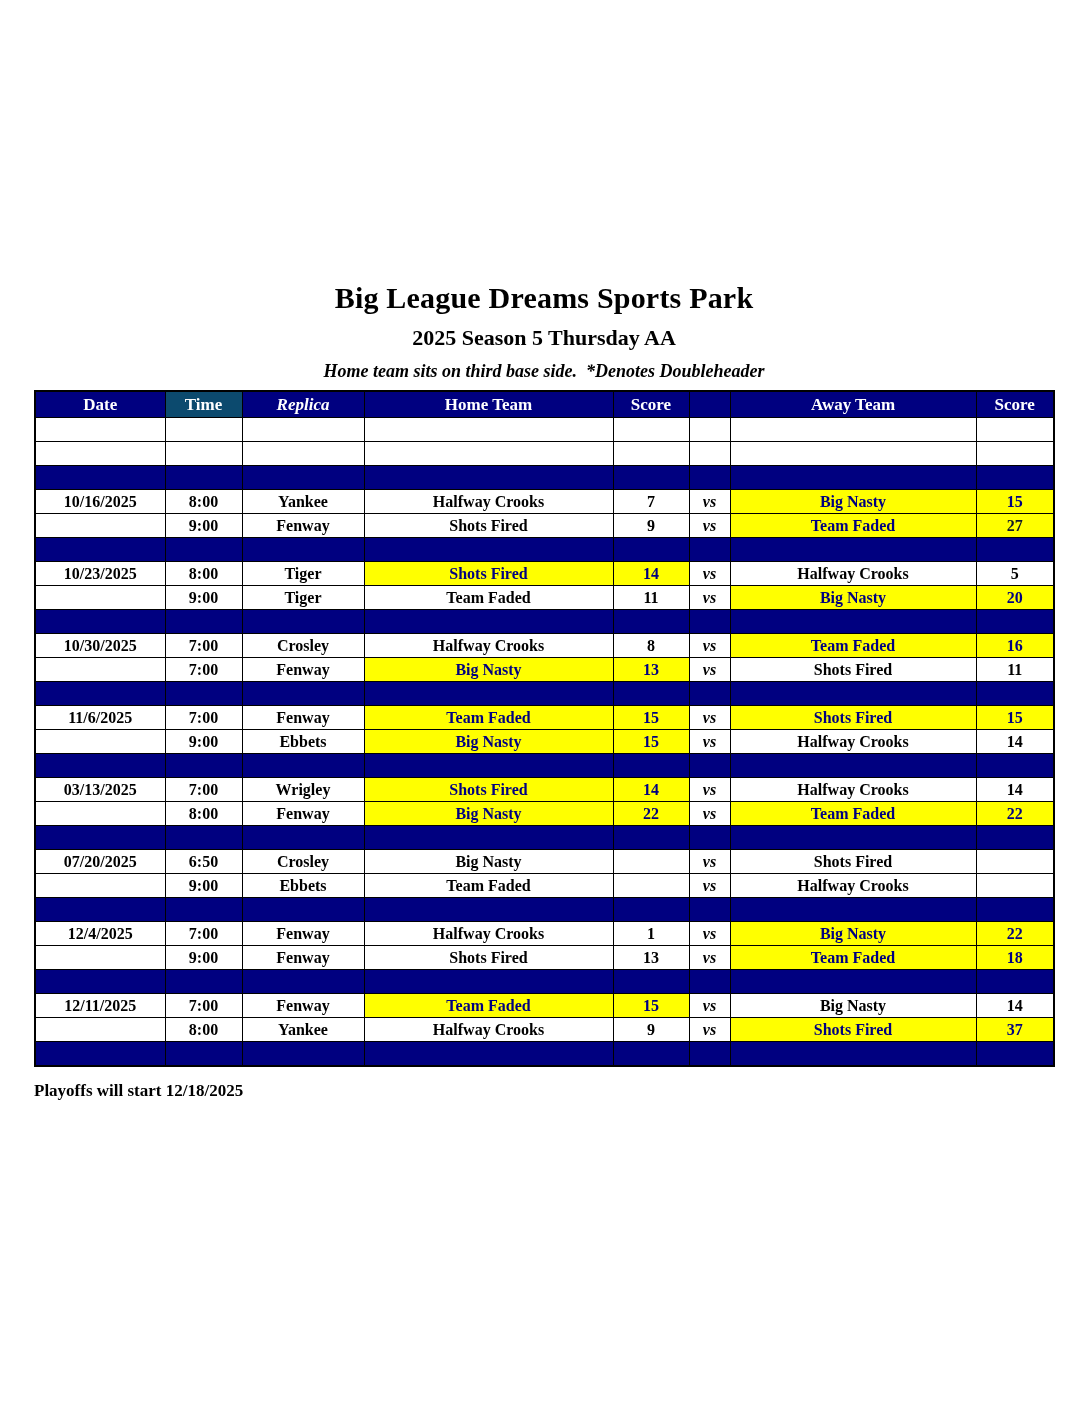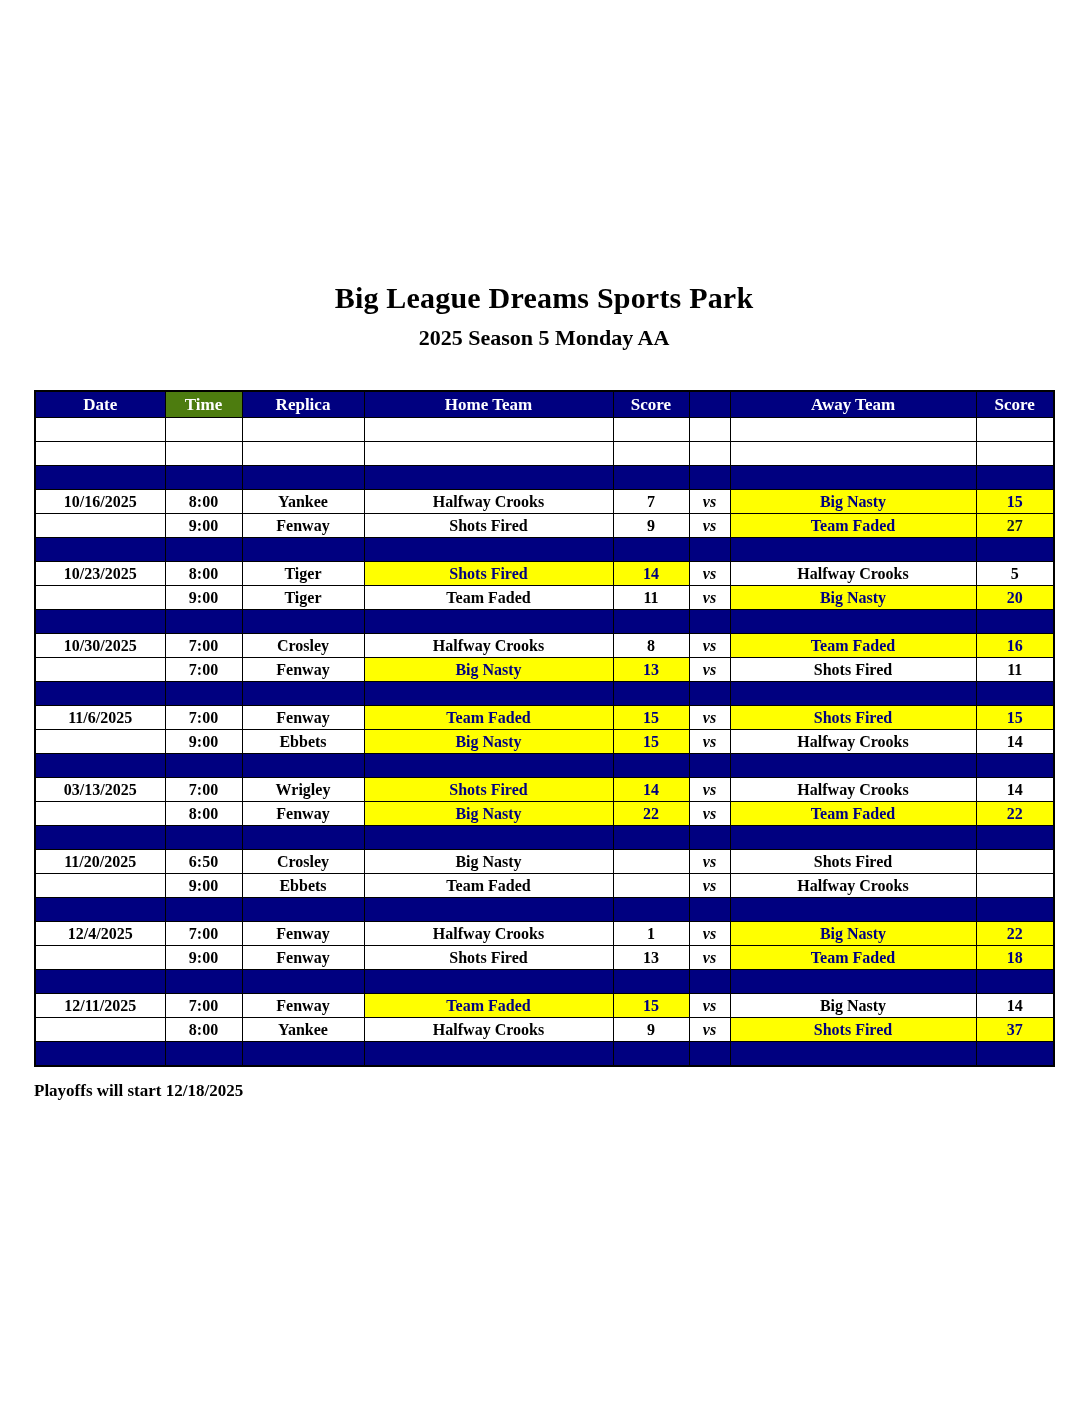--- a/index.html
+++ b/index.html
@@ -79,38 +79,39 @@
     font-weight: bold;
     color: #000000;
   }
 </style>
 </head>
 <body>
 
 <div id="page">
 
   <div class="title">Big League Dreams Sports Park</div>
-  <div class="subtitle">2025 Season 5 Monday AA</div>
+  <div class="subtitle">2025 Season 5 Thursday AA</div>
+  <div class="note">Home team sits on third base side.  *Denotes Doubleheader</div>
 
   <table class="sched">
     <colgroup>
       <col style="width:130px">
       <col style="width:77px">
       <col style="width:122px">
       <col style="width:249px">
       <col style="width:76px">
       <col style="width:41px">
       <col style="width:246px">
       <col style="width:78px">
     </colgroup>
     <thead>
       <tr>
         <th style="background: rgb(0, 0, 128);">Date</th>
-        <th style="background: #4d7c0f;">Time</th>
-        <th style="background: rgb(0, 0, 128);">Replica</th>
+        <th style="background: #0c4a6e;">Time</th>
+        <th style="background: rgb(0, 0, 128); font-style: italic;">Replica</th>
         <th style="background: rgb(0, 0, 128);">Home Team</th>
         <th style="background: rgb(0, 0, 128);">Score</th>
         <th style="background: rgb(0, 0, 128);"></th>
         <th style="background: rgb(0, 0, 128);">Away Team</th>
         <th style="background: rgb(0, 0, 128);">Score</th>
       </tr>
     </thead>
     <tbody>
         <tr class="row-empty">
           <td></td>
@@ -286,21 +287,21 @@
           <td style="background: rgb(0, 0, 128);"></td>
           <td style="background: rgb(0, 0, 128);"></td>
           <td style="background: rgb(0, 0, 128);"></td>
           <td style="background: rgb(0, 0, 128);"></td>
           <td style="background: rgb(0, 0, 128);"></td>
           <td style="background: rgb(0, 0, 128);"></td>
           <td style="background: rgb(0, 0, 128);"></td>
           <td style="background: rgb(0, 0, 128);"></td>
         </tr>
         <tr class="row-game">
-          <td>11/20/2025</td>
+          <td>07/20/2025</td>
           <td>6:50</td>
           <td>Crosley</td>
           <td>Big Nasty</td>
           <td></td>
           <td class="vs-cell">vs</td>
           <td>Shots Fired</td>
           <td></td>
         </tr>
         <tr class="row-game">
           <td></td>

